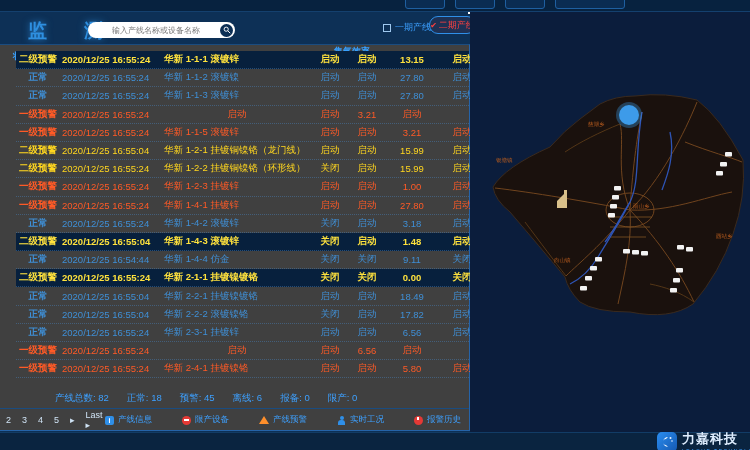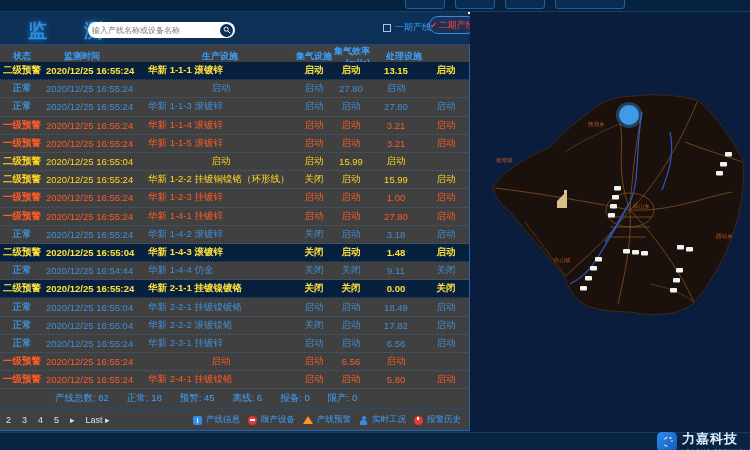--- a/index.html
+++ b/index.html
@@ -6,55 +6,55 @@
   html,body { width:750px; height:450px; overflow:hidden; }
   body { background:#0d3056; font-family:"Liberation Sans",sans-serif; position:relative; color:#3f8fd6; }
 
   
   .topstrip { position:absolute; left:0; top:0; width:750px; height:12px; background:#07223f; border-bottom:1px solid #14406e; }
   .toptab { position:absolute; top:-5px; height:14px; width:40px; border:1px solid #1e5fa0; border-radius:3px; background:#0a2c52; }
 
   
   .header { position:absolute; left:0; top:12px; width:470px; height:32px; }
   .page-title { position:absolute; left:28px; top:6px; font-size:19px; font-weight:bold; letter-spacing:16px; color:#2e8fe0; text-shadow:0 0 7px rgba(46,143,224,.8); white-space:nowrap; }
-  .searchbox { position:absolute; left:88px; top:10px; width:147px; height:16px; background:#fff; border-radius:9px; display:flex; align-items:center; padding-left:4px; }
+  .searchbox { position:absolute; left:88px; top:10px; width:147px; height:16px; background:#fff; border-radius:9px; display:flex; align-items:center; padding-left:24px; }
   .searchbox input { flex:1; border:none; outline:none; background:transparent; font-size:8px; color:#777; font-family:"Liberation Sans",sans-serif; min-width:0; }
   .search-btn { width:13px; height:13px; border-radius:50%; background:#0c2f55; margin-right:2px; display:flex; align-items:center; justify-content:center; cursor:pointer; flex:none; }
   .phase1 { position:absolute; left:383px; top:9px; display:flex; align-items:center; gap:4px; font-size:9px; color:#3da0ff; cursor:pointer; white-space:nowrap; }
   .phase1 .cb { width:8px; height:8px; border:1px solid #9fc8ef; background:transparent; display:inline-block; }
   .phase2-btn { position:absolute; left:429px; top:4px; width:47px; height:18px; border:1px solid #2f8fe8; border-radius:9px; background:rgba(255,64,64,.07); color:#ff4040; font-size:9px; display:flex; align-items:center; justify-content:center; gap:2px; cursor:pointer; white-space:nowrap; }
   .phase2-btn .flag { color:#ff4040; font-size:8px; }
   .corner-bracket { position:absolute; left:468px; top:0px; width:10px; height:15px; border-top:2px solid #fff; border-right:2px solid #fff; }
 
   
   .panel { position:absolute; left:0; top:44px; width:470px; height:387px; border-top:1px solid #1a4c80; border-right:1px solid #2563a8; border-bottom:1px solid #2563a8; background:#404040; }
   .thead, .trow { display:grid; grid-template-columns:44px 102px 150px 36px 38px 52px 48px; align-items:center; }
   .thead { height:14px; font-size:9px; font-weight:bold; color:#38a1ff; }
   .thead span:nth-child(1){ text-align:center; }
   .thead span:nth-child(2){ padding-left:20px; }
   .thead span:nth-child(3){ padding-left:56px; }
   .thead span:nth-child(n+4){ text-align:right; }
-  .tbody { position:absolute; top:17px; left:0; width:469px; }
+  .tbody { position:absolute; top:6px; left:0; width:469px;padding-left:16px; }
   .trow { height:18.2px; font-size:9.5px; border-bottom:1px dotted rgba(70,130,190,.45); cursor:pointer; white-space:nowrap; }
   .trow span { overflow:hidden; }
   .trow .c-status { text-align:center; font-weight:bold; }
   .trow .c-time { padding-left:2px; }
   .trow .c-line { padding-left:2px; }
   .trow .c-prod,.trow .c-gas,.trow .c-eff,.trow .c-treat { text-align:center; }
   .trow.normal { color:#3f8fd6; }
   .trow.warn1 { color:#ff5a26; }
   .trow.warn2 { color:#ffd61f; }
   .trow.hl { background:#07203d; font-weight:bold; color:#ffe23d; }
 
   .summary { position:absolute; left:0; top:345px; width:469px; height:16px; display:flex; align-items:center; padding-left:55px; gap:18px; font-size:9.5px; color:#3da0ff; white-space:nowrap; }
 
   .pfooter { position:absolute; left:0; top:363px; width:469px; height:23px; border-top:1px solid #1a4c80; display:flex; align-items:center; justify-content:space-between; padding:0 8px 0 6px; }
   .pager { display:flex; align-items:center; gap:11px; font-size:9px; color:#cfe3f5; }
   .pager span { cursor:pointer; }
-  .legend { display:flex; align-items:center; gap:8px; font-size:8.5px; color:#3da0ff; white-space:nowrap; }
+  .legend { display:flex; align-items:center; gap:30px; font-size:8.5px; color:#3da0ff; white-space:nowrap; }
   .lg-item { display:flex; align-items:center; gap:4px; cursor:pointer; }
   .lg-icon { width:9px; height:9px; display:inline-block; flex:none; }
   .lg-icon.info-icon { background:#2f8fe8; border-radius:2px; color:#fff; font-size:7px; line-height:9px; text-align:center; font-weight:bold; }
   .lg-icon.restrict-icon { background:#e53935; border-radius:50%; position:relative; }
   .lg-icon.restrict-icon::after { content:""; position:absolute; left:2px; top:3.5px; width:5px; height:2px; background:#fff; }
   .lg-icon.warning-triangle-icon { width:0; height:0; border-left:5px solid transparent; border-right:5px solid transparent; border-bottom:8px solid #ff8f2b; background:transparent; }
   .lg-icon.person-icon { position:relative; background:transparent; }
   .lg-icon.person-icon::before { content:""; position:absolute; left:2.5px; top:0; width:4px; height:4px; border-radius:50%; background:#2f8fe8; }
   .lg-icon.person-icon::after { content:""; position:absolute; left:1px; top:4.5px; width:7px; height:4.5px; border-radius:3px 3px 0 0; background:#2f8fe8; }
   .lg-icon.alarm-history-icon { background:#e53935; border-radius:50%; position:relative; }
@@ -117,55 +117,56 @@
         <span class="c-time">2020/12/25 16:55:24</span>
         <span class="c-line">华新 1-1-1 滚镀锌</span>
         <span class="c-prod">启动</span>
         <span class="c-gas">启动</span>
         <span class="c-eff">13.15</span>
         <span class="c-treat">启动</span>
       </div>
       <div class="trow normal">
         <span class="c-status">正常</span>
         <span class="c-time">2020/12/25 16:55:24</span>
+        <span class="c-line">华新 1-1-2 滚镀镍</span>
         <span class="c-prod">启动</span>
         <span class="c-gas">启动</span>
         <span class="c-eff">27.80</span>
         <span class="c-treat">启动</span>
       </div>
       <div class="trow normal">
         <span class="c-status">正常</span>
         <span class="c-time">2020/12/25 16:55:24</span>
         <span class="c-line">华新 1-1-3 滚镀锌</span>
         <span class="c-prod">启动</span>
         <span class="c-gas">启动</span>
         <span class="c-eff">27.80</span>
         <span class="c-treat">启动</span>
       </div>
       <div class="trow warn1">
         <span class="c-status">一级预警</span>
         <span class="c-time">2020/12/25 16:55:24</span>
-        <span class="c-line">华新 1-1-4 滚镀锌</span>
         <span class="c-prod">启动</span>
         <span class="c-gas">启动</span>
         <span class="c-eff">3.21</span>
         <span class="c-treat">启动</span>
       </div>
       <div class="trow warn1">
         <span class="c-status">一级预警</span>
         <span class="c-time">2020/12/25 16:55:24</span>
         <span class="c-line">华新 1-1-5 滚镀锌</span>
         <span class="c-prod">启动</span>
         <span class="c-gas">启动</span>
         <span class="c-eff">3.21</span>
         <span class="c-treat">启动</span>
       </div>
       <div class="trow warn2">
         <span class="c-status">二级预警</span>
         <span class="c-time">2020/12/25 16:55:04</span>
+        <span class="c-line">华新 1-2-1 挂镀铜镍铬（龙门线）</span>
         <span class="c-prod">启动</span>
         <span class="c-gas">启动</span>
         <span class="c-eff">15.99</span>
         <span class="c-treat">启动</span>
       </div>
       <div class="trow warn2">
         <span class="c-status">二级预警</span>
         <span class="c-time">2020/12/25 16:55:24</span>
         <span class="c-line">华新 1-2-2 挂镀铜镍铬（环形线）</span>
         <span class="c-prod">关闭</span>

